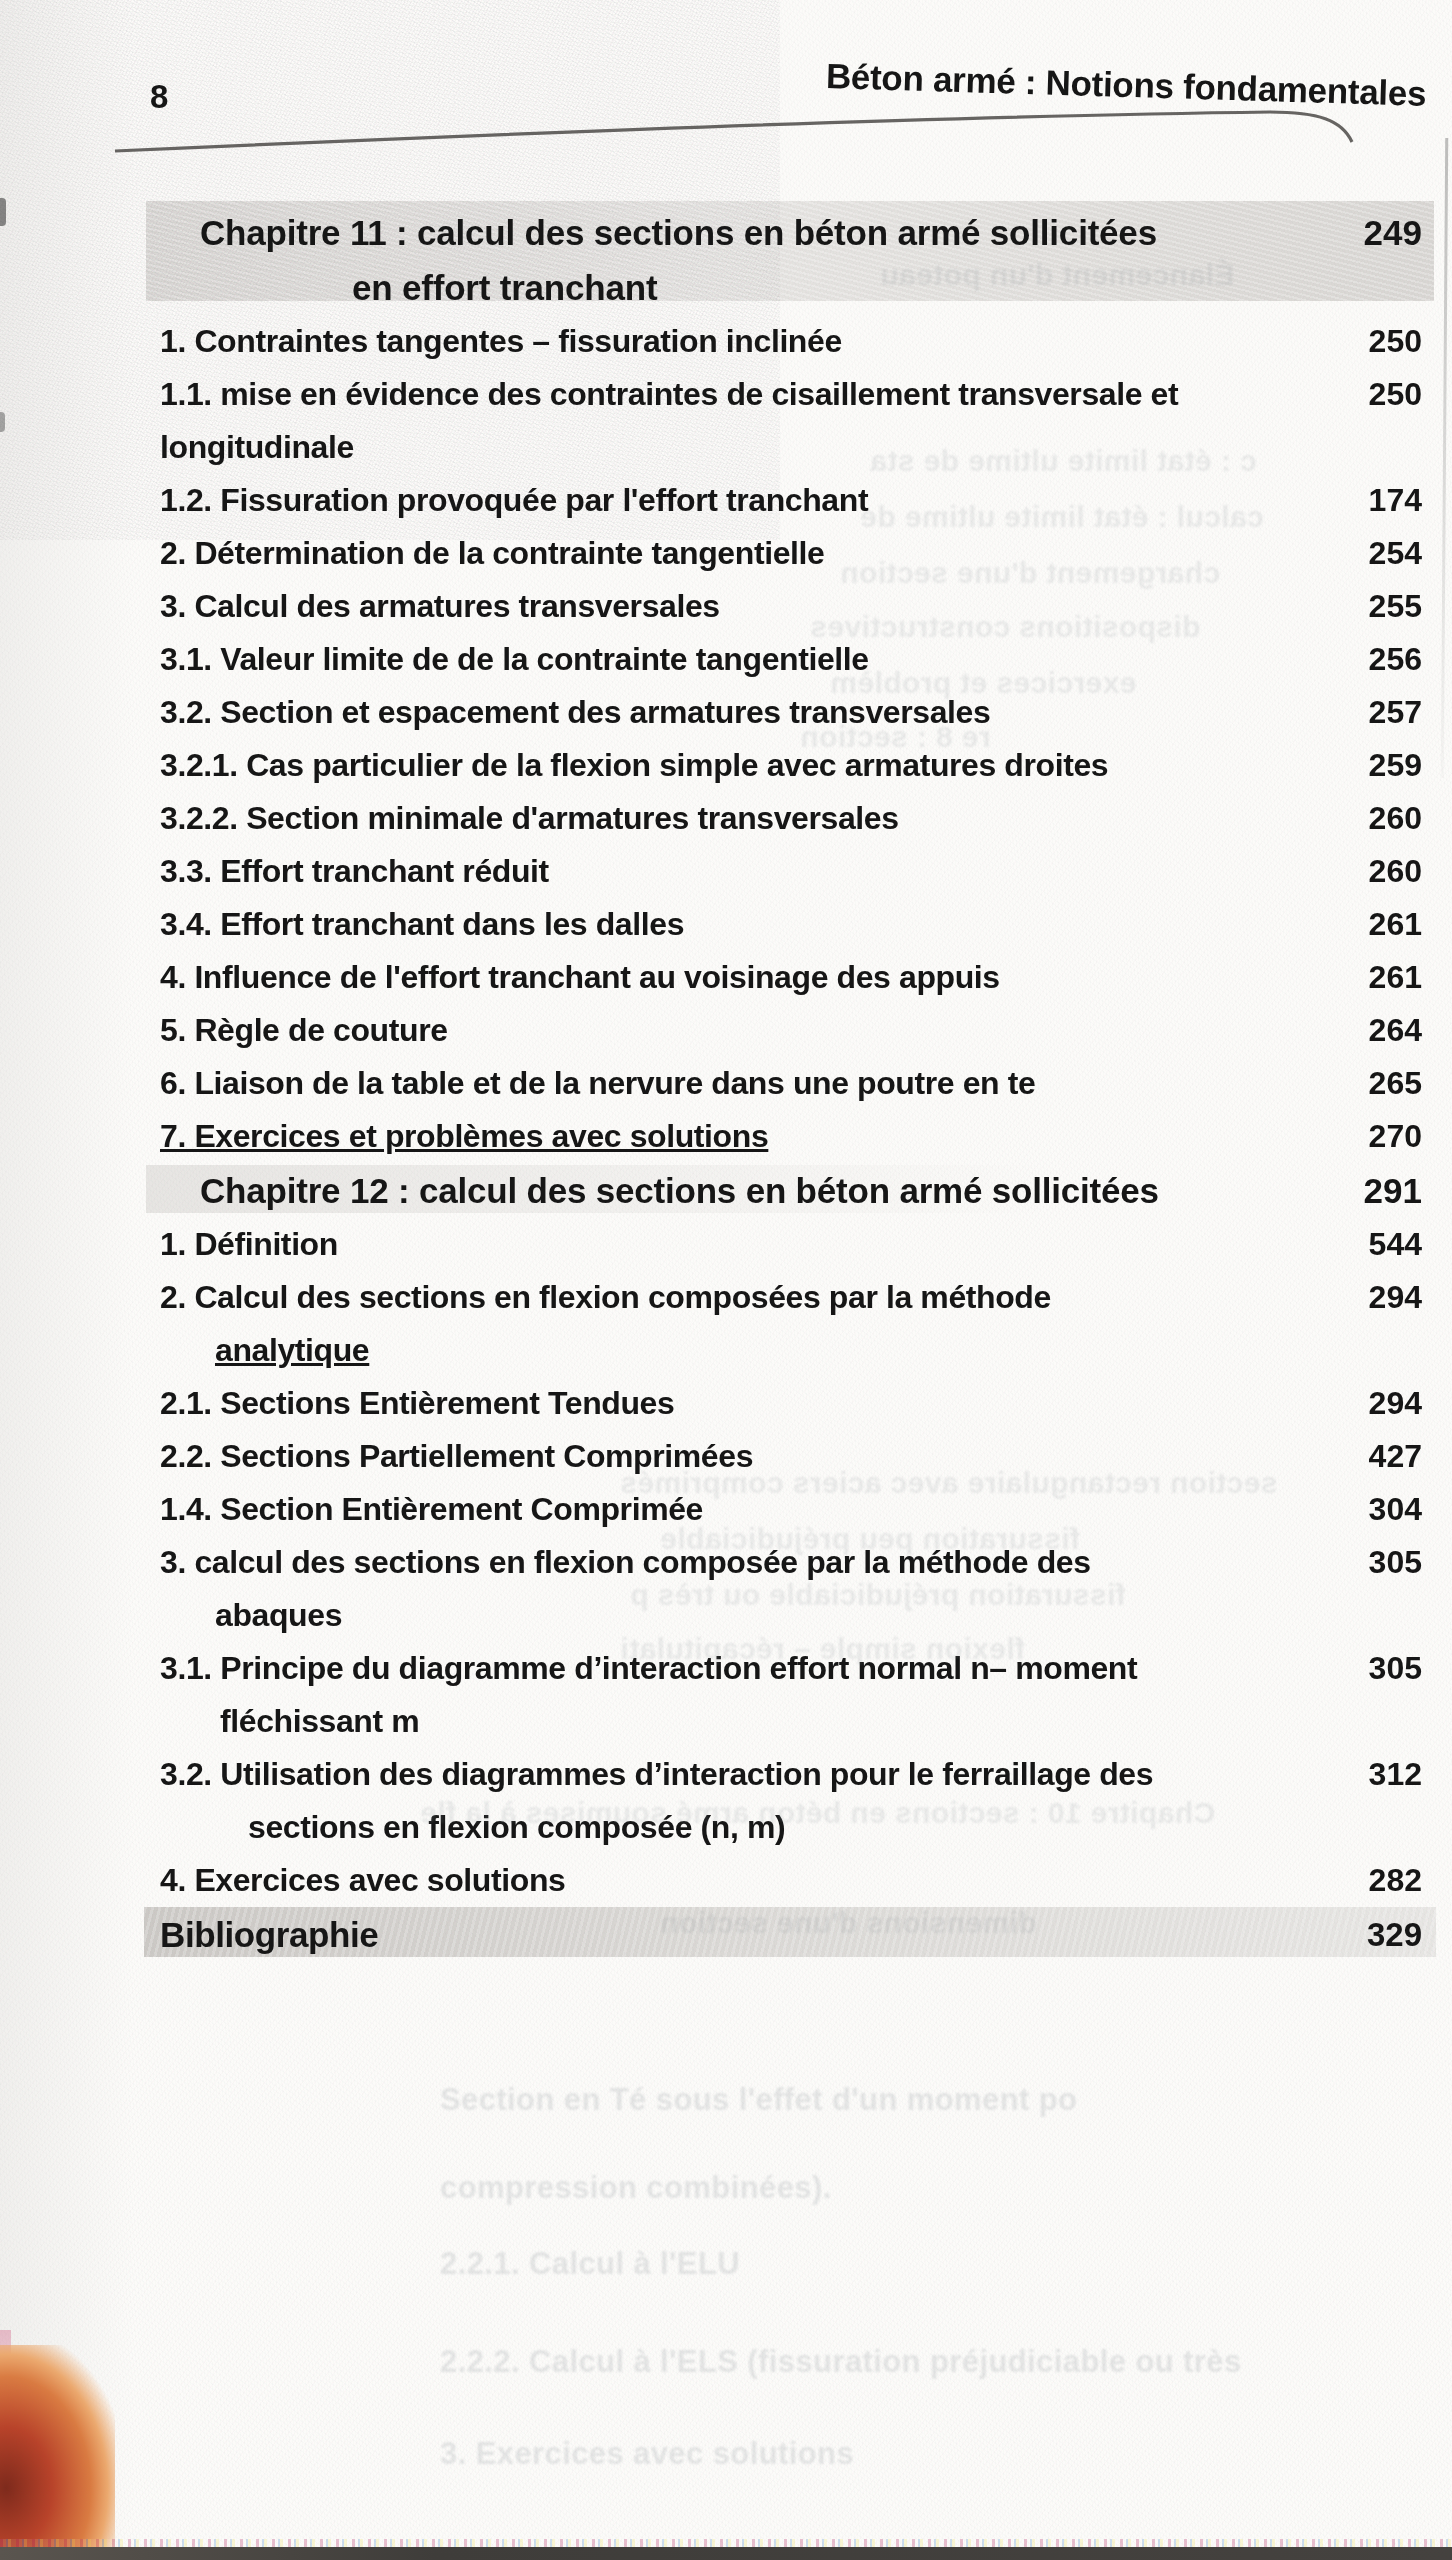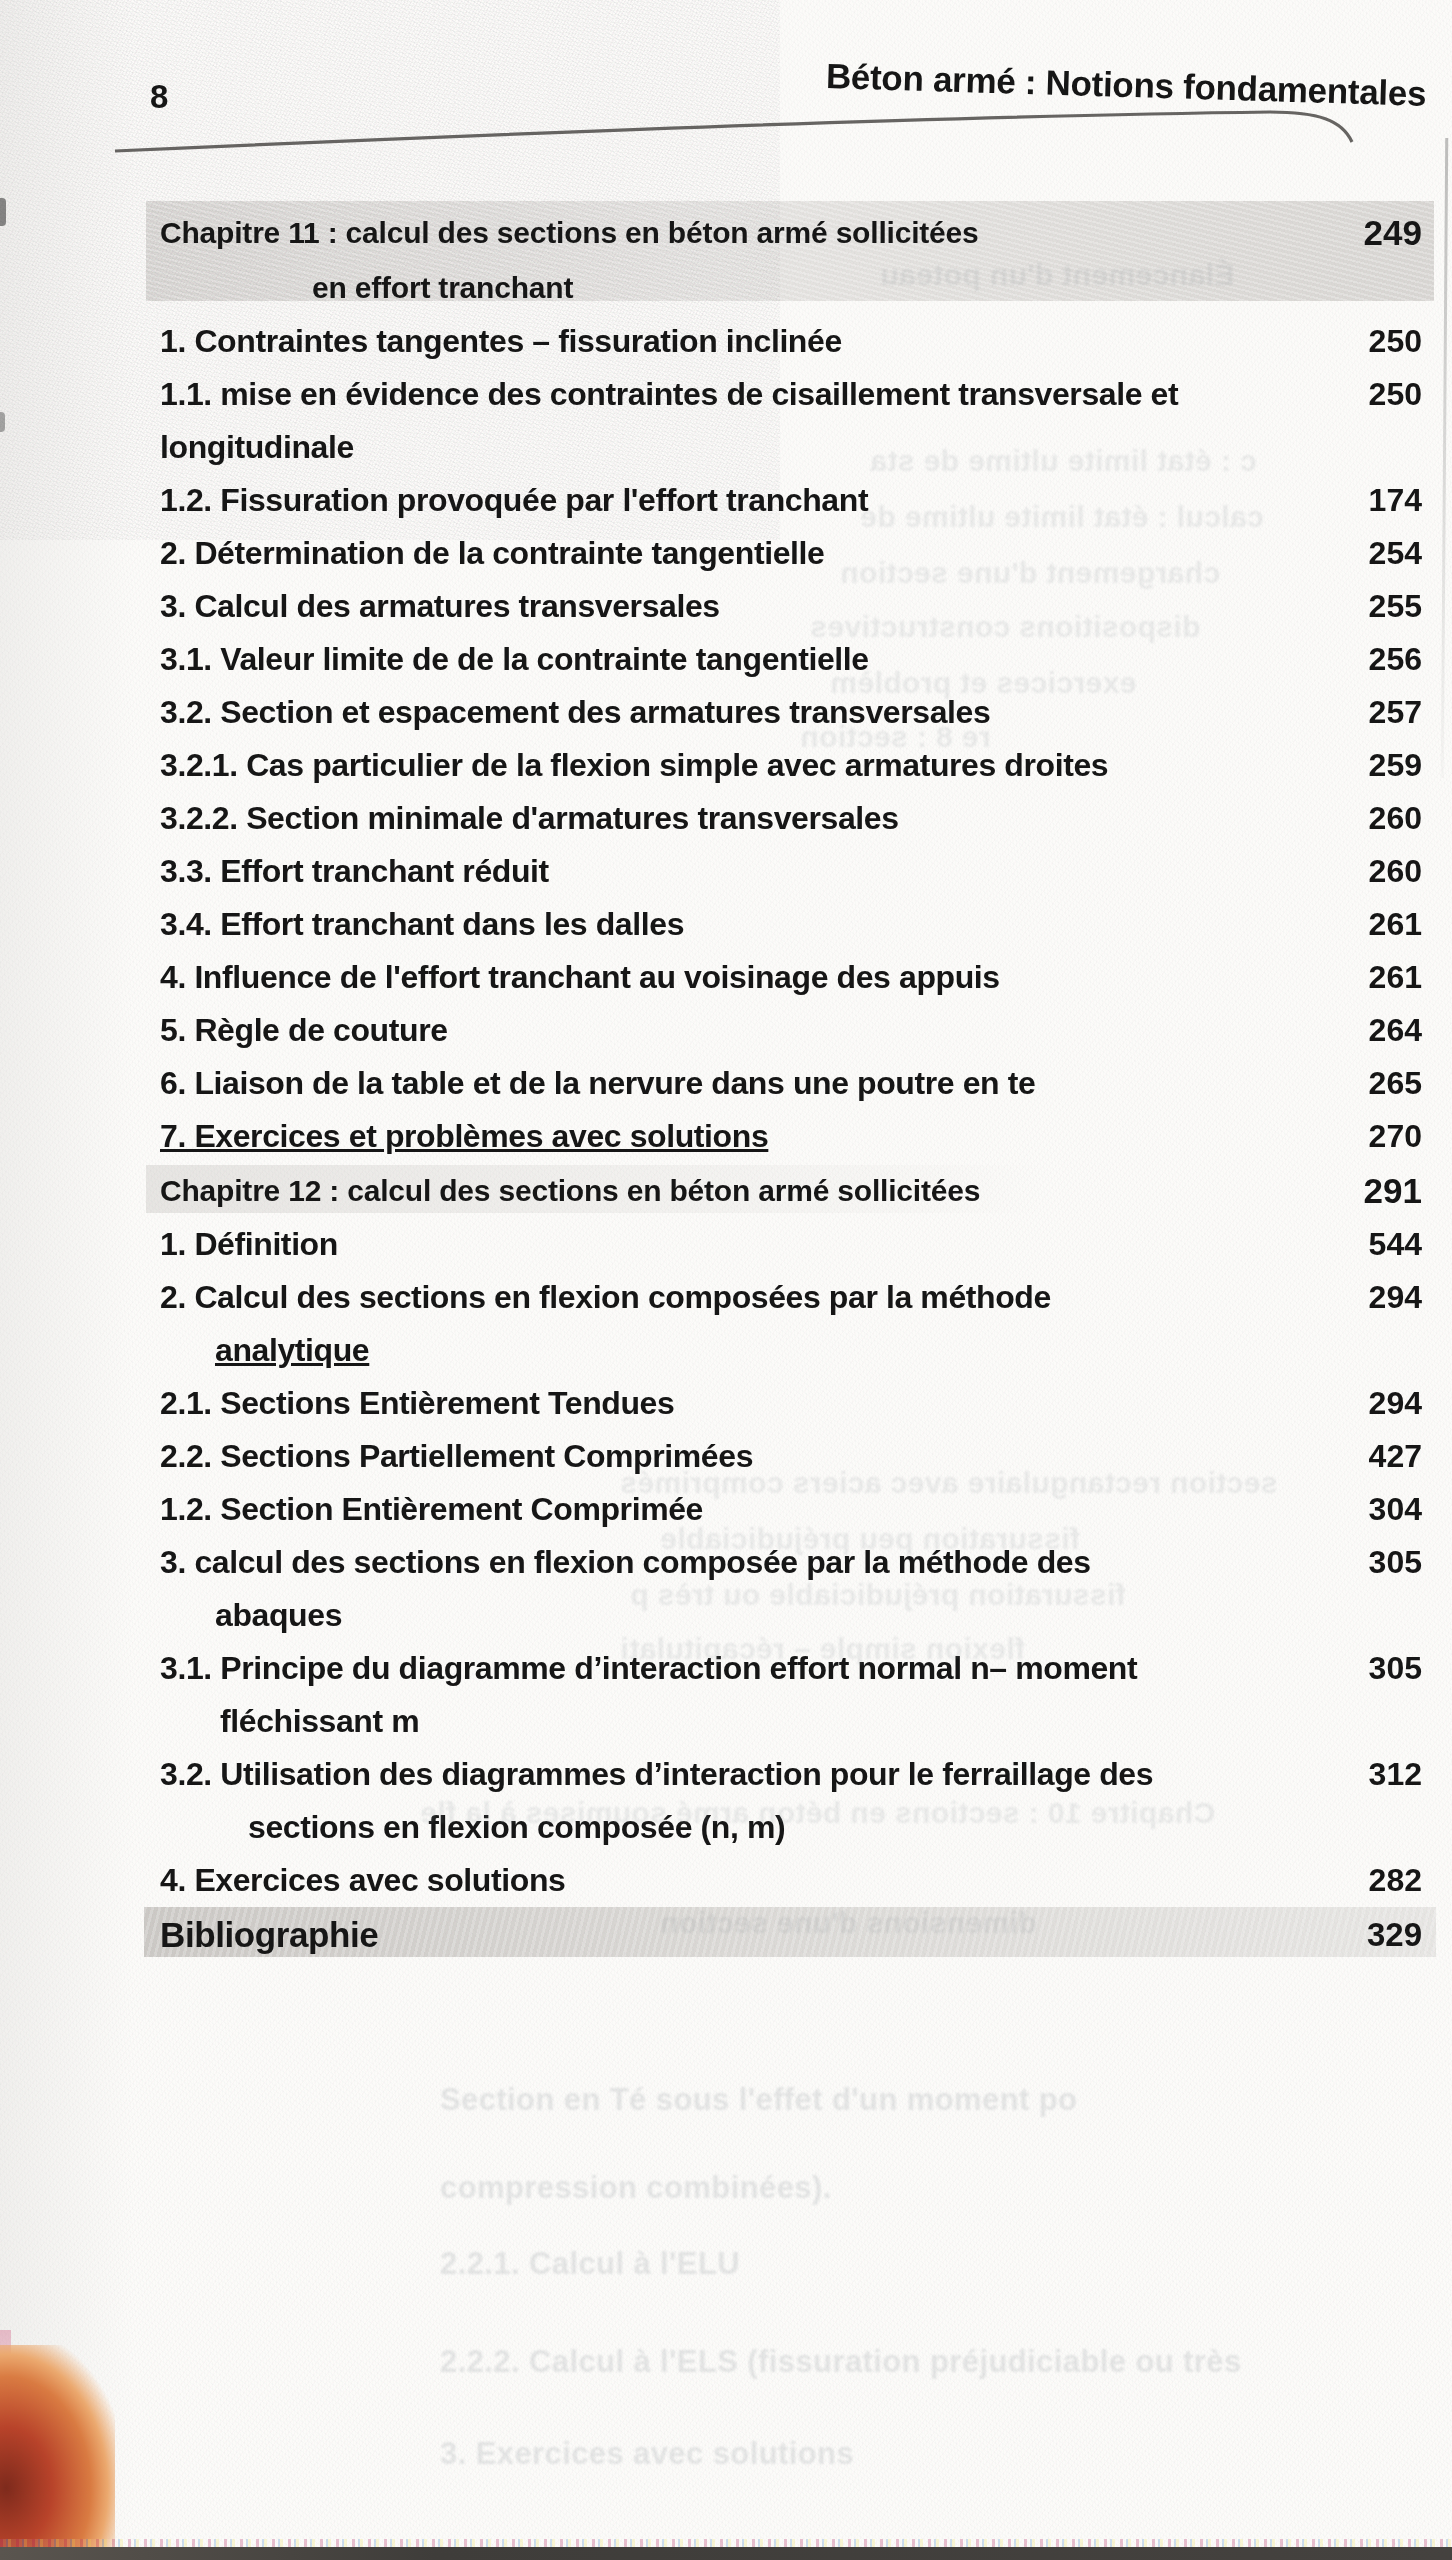--- a/index.html
+++ b/index.html
@@ -36,21 +36,21 @@
     white-space:nowrap;
   }
   .rule{position:absolute;left:0;top:0;}
 
   
   .toc{position:absolute;left:160px;top:205px;width:1262px;}
   .row{display:flex;align-items:flex-start;position:relative;}
   .row .lines{flex:1 1 auto;min-width:0;}
   .row .line{font-size:32px;line-height:53px;font-weight:700;letter-spacing:-.4px;white-space:nowrap;}
   .row .pg{flex:0 0 110px;text-align:right;font-size:32px;line-height:53px;font-weight:700;}
-  .row.chapter .line{font-size:30px;line-height:55px;letter-spacing:-.2px;}
+  .row.chapter .line{font-size:35px;line-height:55px;letter-spacing:-.2px;margin-left:40px;}
   .row.chapter .pg{font-size:35px;line-height:55px;}
   .row.bibliography .line{font-size:35px;line-height:55px;}
   .row.bibliography .pg{font-size:33px;line-height:55px;}
   
   .row.band-top::before{
     content:"";position:absolute;left:-14px;right:-12px;top:-4px;height:100px;z-index:-1;
     background:
       repeating-linear-gradient(14deg, rgba(255,255,255,.25) 0 2px, transparent 2px 5px),
       linear-gradient(90deg, rgba(168,163,158,.40), rgba(168,163,158,.26) 45%, rgba(168,163,158,.42));
   }
@@ -248,21 +248,21 @@
 
   <div class="row entry">
     <div class="lines">
         <div class="line" style="padding-left: 0px;">2.2. Sections Partiellement Comprimées</div>
       </div>
     <div class="pg">427</div>
   </div>
 
   <div class="row entry">
     <div class="lines">
-        <div class="line" style="padding-left: 0px;">1.2. Section Entièrement Comprimée</div>
+        <div class="line" style="padding-left: 0px;">1.4. Section Entièrement Comprimée</div>
       </div>
     <div class="pg">304</div>
   </div>
 
   <div class="row entry">
     <div class="lines">
         <div class="line" style="padding-left: 0px;">3. calcul des sections en flexion composée par la méthode des</div>
         <div class="line" style="padding-left: 55px;">abaques</div>
       </div>
     <div class="pg">305</div>

